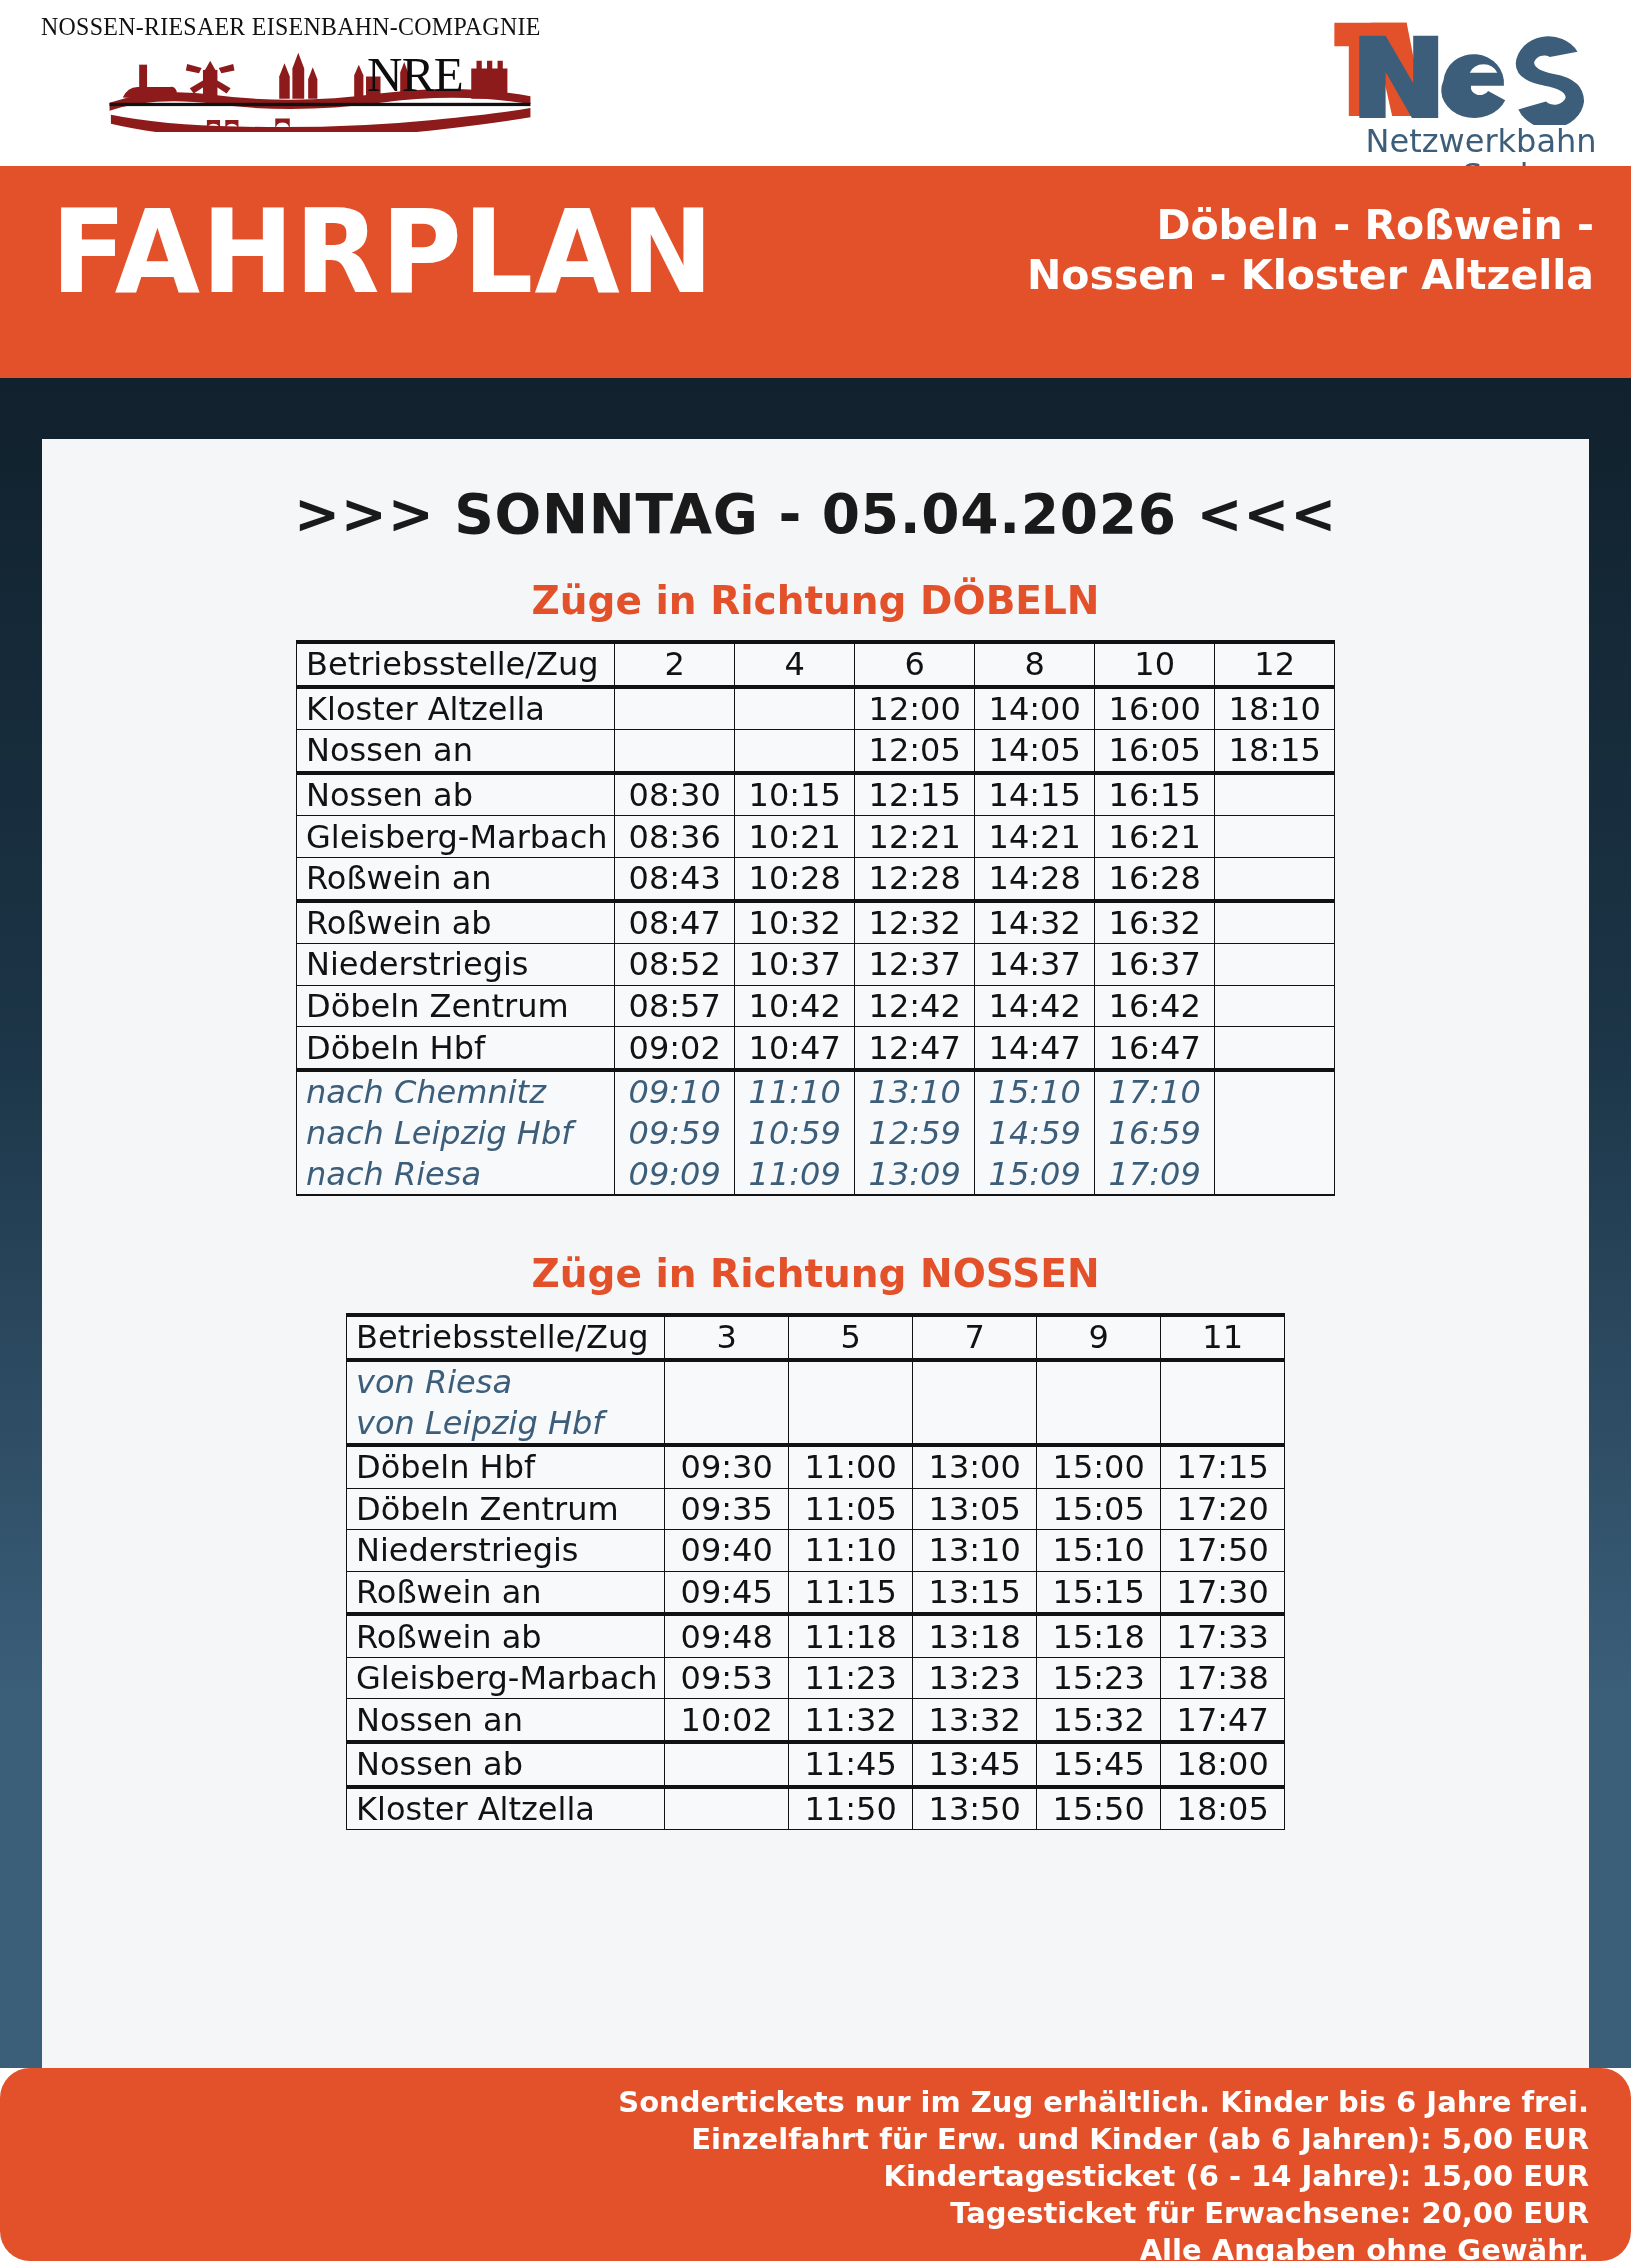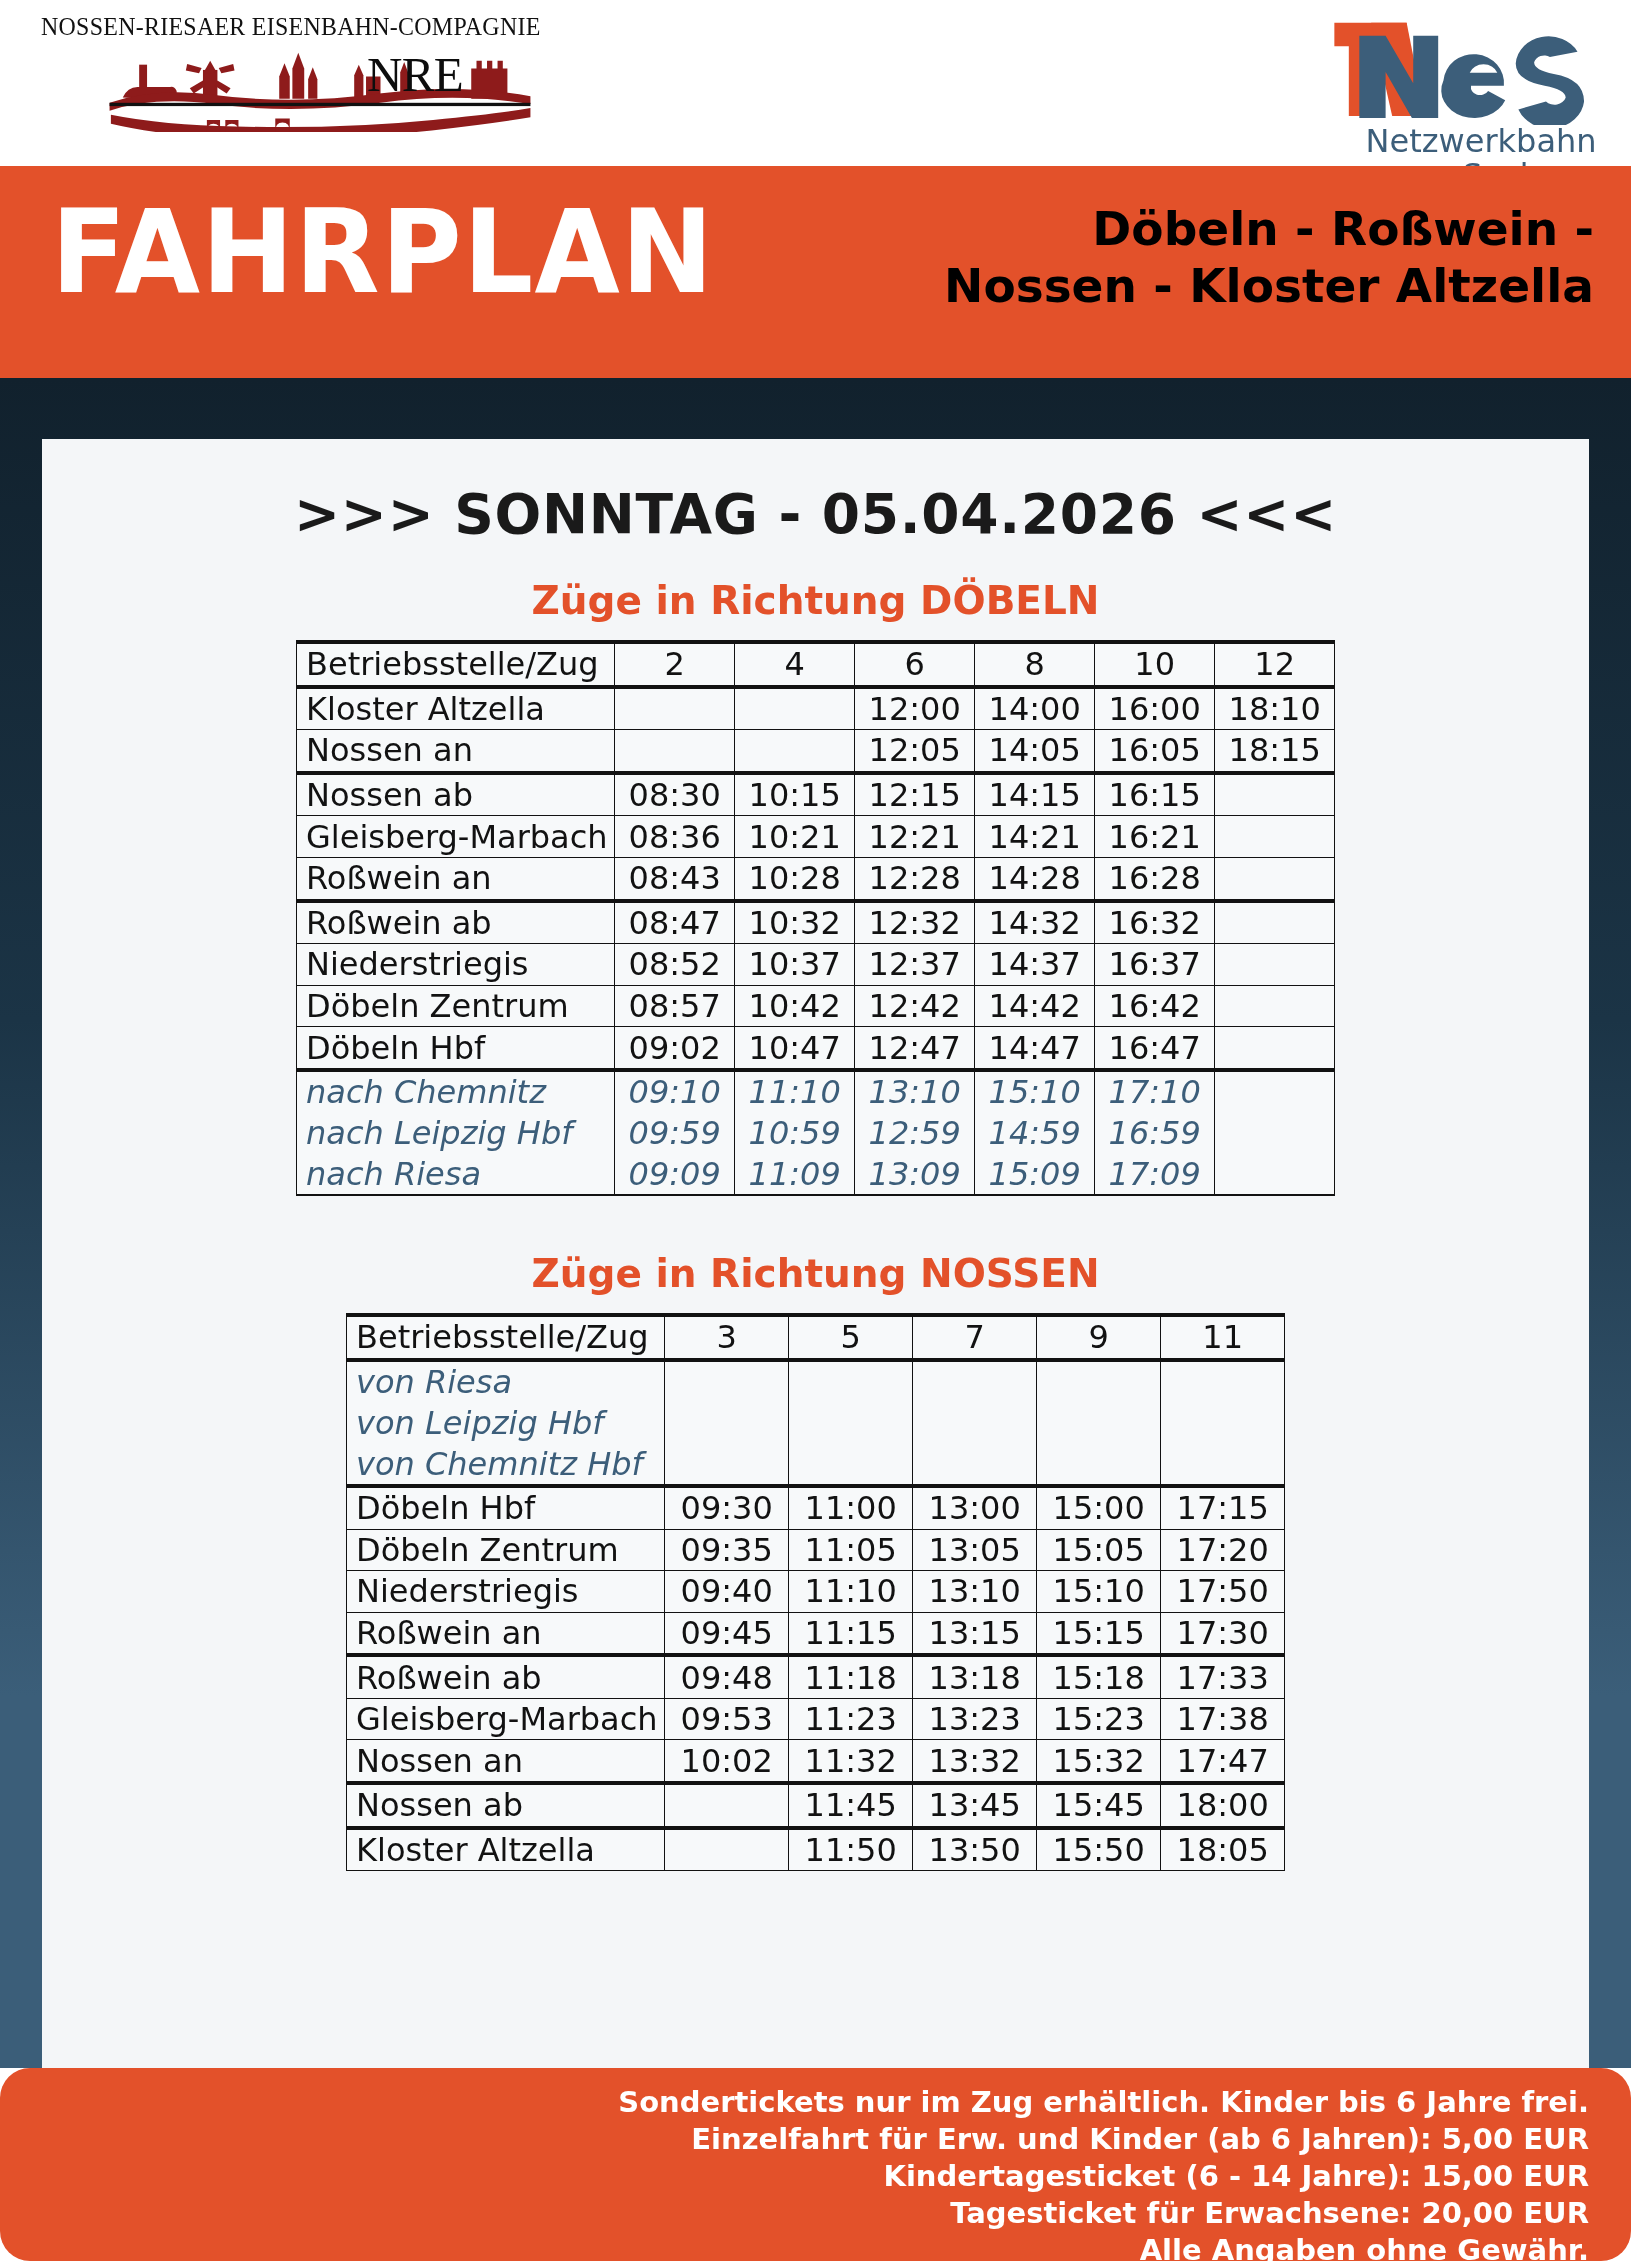--- a/index.html
+++ b/index.html
@@ -46,22 +46,22 @@
   .banner-inner{ position:relative; width:100%; height:100%; }
   .fahrplan{
     position:absolute; left:51px; top:28px;
     color:#fff; font-size:116px; font-weight:700; line-height:1;
     letter-spacing:1.3px;
     transform:scaleX(.95); transform-origin:left top;
     font-family:"DejaVu Sans", sans-serif;
   }
   .route{
     position:absolute; right:37px; top:34px; width:822px;
-    color:#000000; text-align:right;
-    font-size:47px; font-weight:700; line-height:1.22;
+    color:#ffffff; text-align:right;
+    font-size:41px; font-weight:700; line-height:1.22;
     font-family:"DejaVu Sans", sans-serif;
   }
 
   
   .frame{
     position:absolute; left:0; top:378px; width:1631px; height:1690px;
     background:linear-gradient(180deg,#11212D 0%, #1B3446 38%, #3B5E79 78%, #3B5E79 100%);
   }
   .sheet{
     position:absolute; left:42px; top:61px;
@@ -382,28 +382,20 @@
             <td class="tm"></td>
           </tr>
           <tr class="conn">
             <td class="stop">von Leipzig Hbf</td>
             <td class="tm"></td>
             <td class="tm"></td>
             <td class="tm"></td>
             <td class="tm"></td>
             <td class="tm"></td>
           </tr>
-          <tr class="conn last">
-            <td class="stop">von Chemnitz Hbf</td>
-            <td class="tm"></td>
-            <td class="tm"></td>
-            <td class="tm"></td>
-            <td class="tm"></td>
-            <td class="tm"></td>
-          </tr>
           <tr class="grp">
             <td class="stop">Döbeln Hbf</td>
             <td class="tm">09:30</td>
             <td class="tm">11:00</td>
             <td class="tm">13:00</td>
             <td class="tm">15:00</td>
             <td class="tm">17:15</td>
           </tr>
           <tr>
             <td class="stop">Döbeln Zentrum</td>

